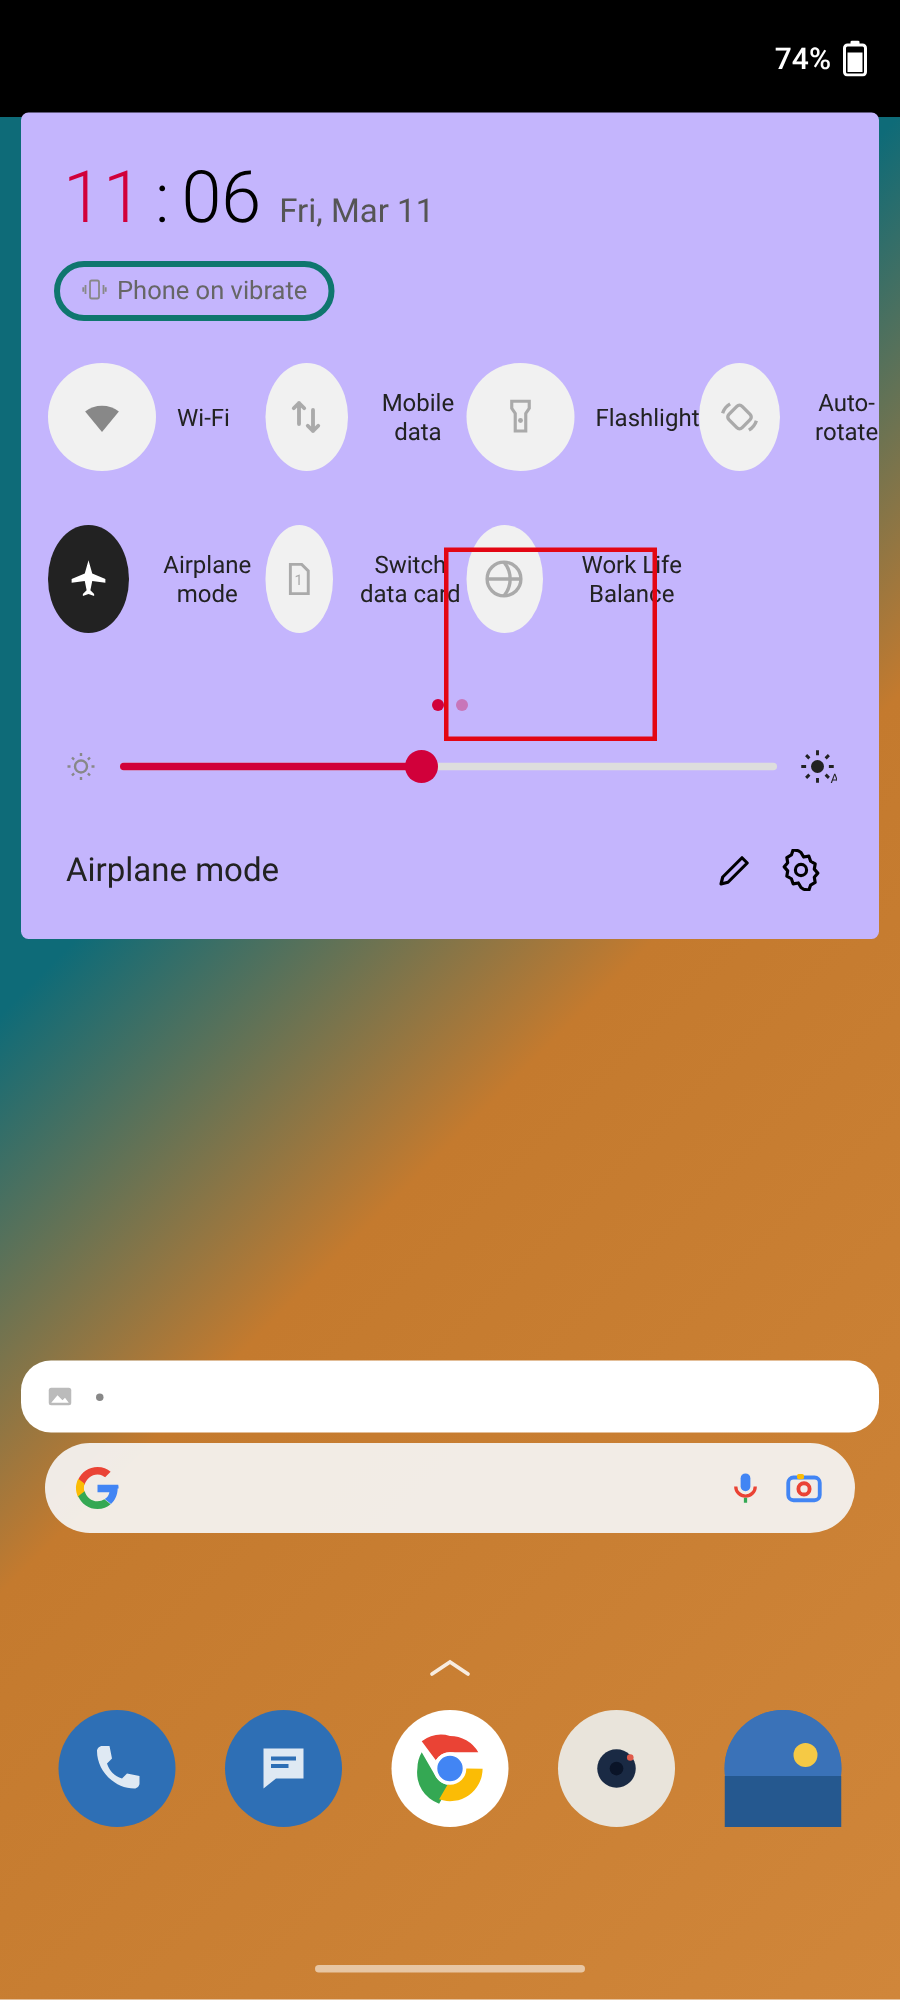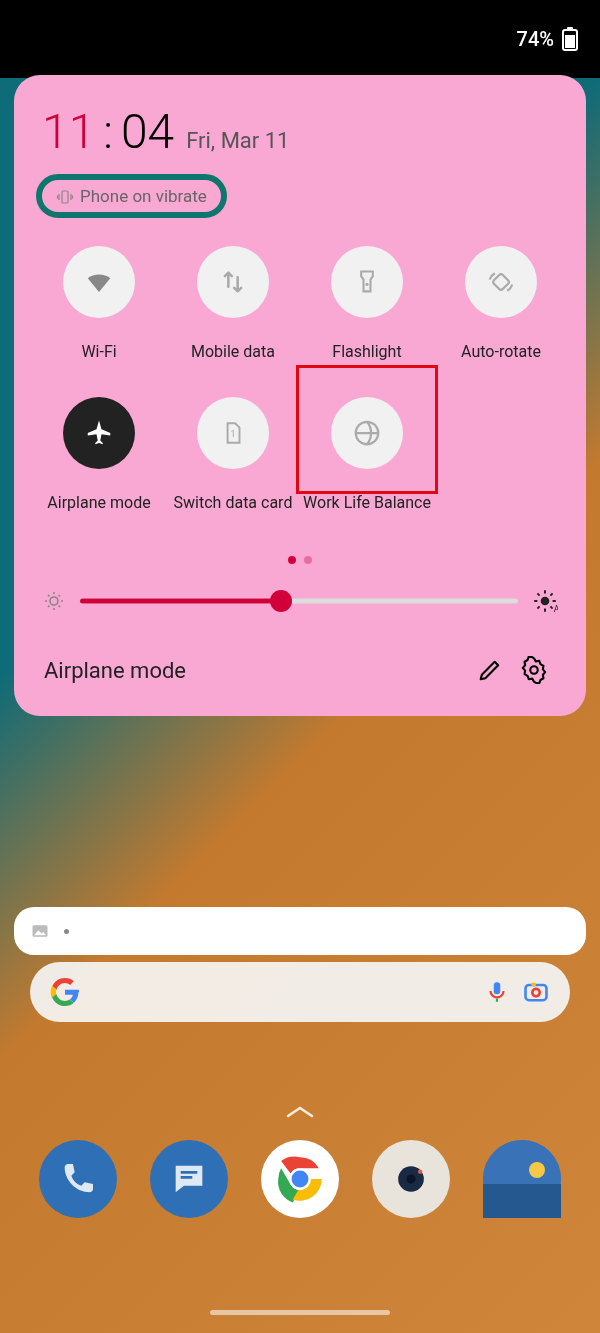--- a/index.html
+++ b/index.html
@@ -22,49 +22,49 @@
     padding: 0 22px;
     font-size: 20px;
     font-weight: 500;
   }
   .statusbar .batt-icon { margin-left: 8px; }
   .panel {
     position: absolute;
     top: 75px;
     left: 14px;
     right: 14px;
-    background: #f9a8d4;
-    border-radius: 26px;
+    background: #c4b5fd;
+    border-radius: 5px;
     padding: 24px 18px 18px 18px;
   }
   .clock-row { display: flex; align-items: baseline; gap: 12px; padding: 4px 10px 14px 10px; }
   .clock-hh { font-size: 48px; font-weight: 300; color: #d1003a; }
   .clock-sep { font-size: 46px; font-weight: 300; color: #000; margin: 0 -4px; }
   .clock-mm { font-size: 48px; font-weight: 300; color: #000; }
   .clock-date { font-size: 22px; color: #555; font-weight: 400; }
   .chiprow { display: flex; gap: 10px; padding: 0 4px 18px 4px; }
   .chip {
-    border: 6px solid #0f766e;
+    border: 4px solid #0f766e;
     border-radius: 999px;
     padding: 6px 14px;
     font-size: 17px;
     color: #666;
     display: flex;
-    align-items: flex-end;
+    align-items: flex-start;
     gap: 6px;
   }
   .chip svg { flex: none; }
   .tiles {
     display: grid;
     grid-template-columns: repeat(4, 1fr);
     row-gap: 36px;
     column-gap: 0;
     padding: 10px 0 8px 0;
   }
-  .tile { display: flex; flex-direction: column; align-items: center; gap: 24px; }
+  .tile { display: flex; align-items: center; gap: 14px; }
   .tile .circle {
     width: 72px; height: 72px;
     border-radius: 50%;
     background: #f1f1f1;
     display: flex; align-items: center; justify-content: center;
   }
   .tile.active .circle { background: #222; color: #fff; }
   .tile .label { font-size: 16px; color: #222; text-align: center; }
   .highlight {
     position: absolute;
@@ -138,21 +138,21 @@
         <rect x="5" y="0" width="6" height="3" rx="1" fill="white"></rect>
         <rect x="3" y="8" width="10" height="13" fill="white"></rect>
       </svg>
   </span>
 </div>
 
 <div class="panel">
   <div class="clock-row">
     <span class="clock-hh">11</span>
     <span class="clock-sep">:</span>
-    <span class="clock-mm">04</span>
+    <span class="clock-mm">06</span>
     <span class="clock-date">Fri, Mar 11</span>
   </div>
 
   <div class="chiprow">
     <div class="chip">
       <svg width="18" height="18" viewBox="0 0 24 24">
           <rect x="8" y="4" width="8" height="16" rx="1.5" fill="none" stroke="#888" stroke-width="1.6"></rect>
           <path d="M4 8v8M2 10v4M20 8v8M22 10v4" stroke="#888" stroke-width="1.6"></path>
         </svg>
       <span>Phone on vibrate</span>

